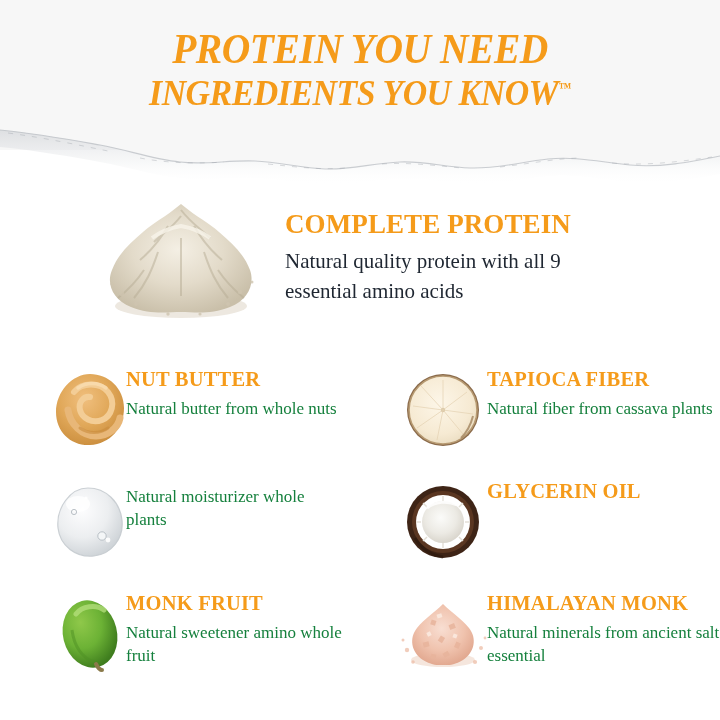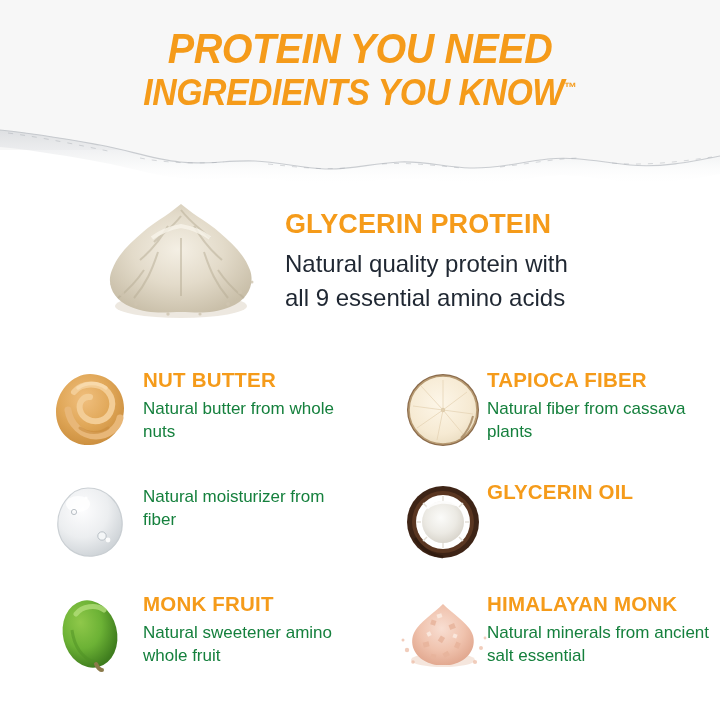--- a/index.html
+++ b/index.html
@@ -8,20 +8,21 @@
     width:720px; height:720px;
     background:#ffffff;
     font-family:"Liberation Sans", sans-serif;
     overflow:hidden;
   }
 
   #page {
     position:relative;
     width:600px; height:720px;
     background:#ffffff;
+    font-family:Liberation Serif, serif;
   }
 
   
   .top-band {
     position:absolute; left:0; top:0;
     width:720px; height:150px;
     background:#f7f7f7;
   }
 
   .headline {
@@ -74,21 +75,21 @@
   .featured-title {
     color:#F59B1A;
     font-size:27px;
     font-weight:bold;
     letter-spacing:0.1px;
     line-height:1.1;
     white-space:nowrap;
   }
   .featured-desc {
     color:#1F2732;
-    font-size:24px;
+    font-size:21px;
     line-height:1.42;
     margin-top:7px;
     max-width:305px;
   }
 
   
   .grid {
     position:absolute; left:0; top:360px;
     width:720px;
   }
@@ -105,21 +106,21 @@
   .cell.left  { left:26px;  width:330px; }
   .cell.right { left:373px; width:348px; }
 
   .cell-img {
     position:absolute; left:18px; top:6px;
     width:92px; height:88px;
   }
   .cell.right .cell-img { left:24px; }
 
   .cell-text {
-    position:absolute; left:117px; top:8px;
+    position:absolute; left:100px; top:8px;
     width:216px;
   }
   .cell.right .cell-text { left:114px; width:240px; }
 
   .cell-title {
     color:#F59B1A;
     font-size:20.5px;
     font-weight:bold;
     letter-spacing:0.2px;
     line-height:1.15;
@@ -213,21 +214,21 @@
             <circle cx="146" cy="116" r="2"></circle>
           <circle cx="30" cy="96" r="1.6"></circle>
             <circle cx="170" cy="94" r="1.5"></circle>
           <circle cx="86" cy="126" r="1.7"></circle>
             <circle cx="118" cy="126" r="1.6"></circle>
         </g>
       </svg>
     </div>
 
     <div class="featured-text">
-      <div class="featured-title">GLYCERIN PROTEIN</div>
+      <div class="featured-title">COMPLETE PROTEIN</div>
       <div class="featured-desc">Natural quality protein with all 9 essential amino acids</div>
     </div>
   </div>
 
   <div class="grid">
 
     <div class="grid-row">
 
       <div class="cell left">
         <div class="cell-img">
@@ -297,21 +298,21 @@
             <path d="M44,10 C62,10 76,24 78,42 C80,60 68,76 50,78
                      C32,80 16,68 14,50 C12,30 26,10 44,10 Z" fill="none" stroke="#c3c9ce" stroke-width="1.2" opacity="0.85"></path>
             <ellipse cx="34" cy="26" rx="12" ry="8" fill="#ffffff" opacity="0.8"></ellipse>
             <circle cx="30" cy="34" r="2.6" fill="none" stroke="#b9c0c6" stroke-width="1"></circle>
             <circle cx="58" cy="58" r="4.2" fill="#f4f6f7" stroke="#b9c0c6" stroke-width="1"></circle>
             <circle cx="64" cy="62" r="2.4" fill="#ffffff" opacity="0.9"></circle>
             <circle cx="42" cy="20" r="1.6" fill="#ffffff" opacity="0.9"></circle>
           </svg>
         </div>
         <div class="cell-text">
-          <div class="cell-desc">Natural moisturizer from fiber</div>
+          <div class="cell-desc">Natural moisturizer whole plants</div>
         </div>
       </div>
 
       <div class="cell right">
         <div class="cell-img">
           <svg viewBox="0 0 92 88">
             <defs>
               <radialGradient id="cocoFlesh" cx="45%" cy="40%" r="62%">
                 <stop offset="0%" stop-color="#fbfbf9"></stop>
                 <stop offset="60%" stop-color="#eceae4"></stop>

